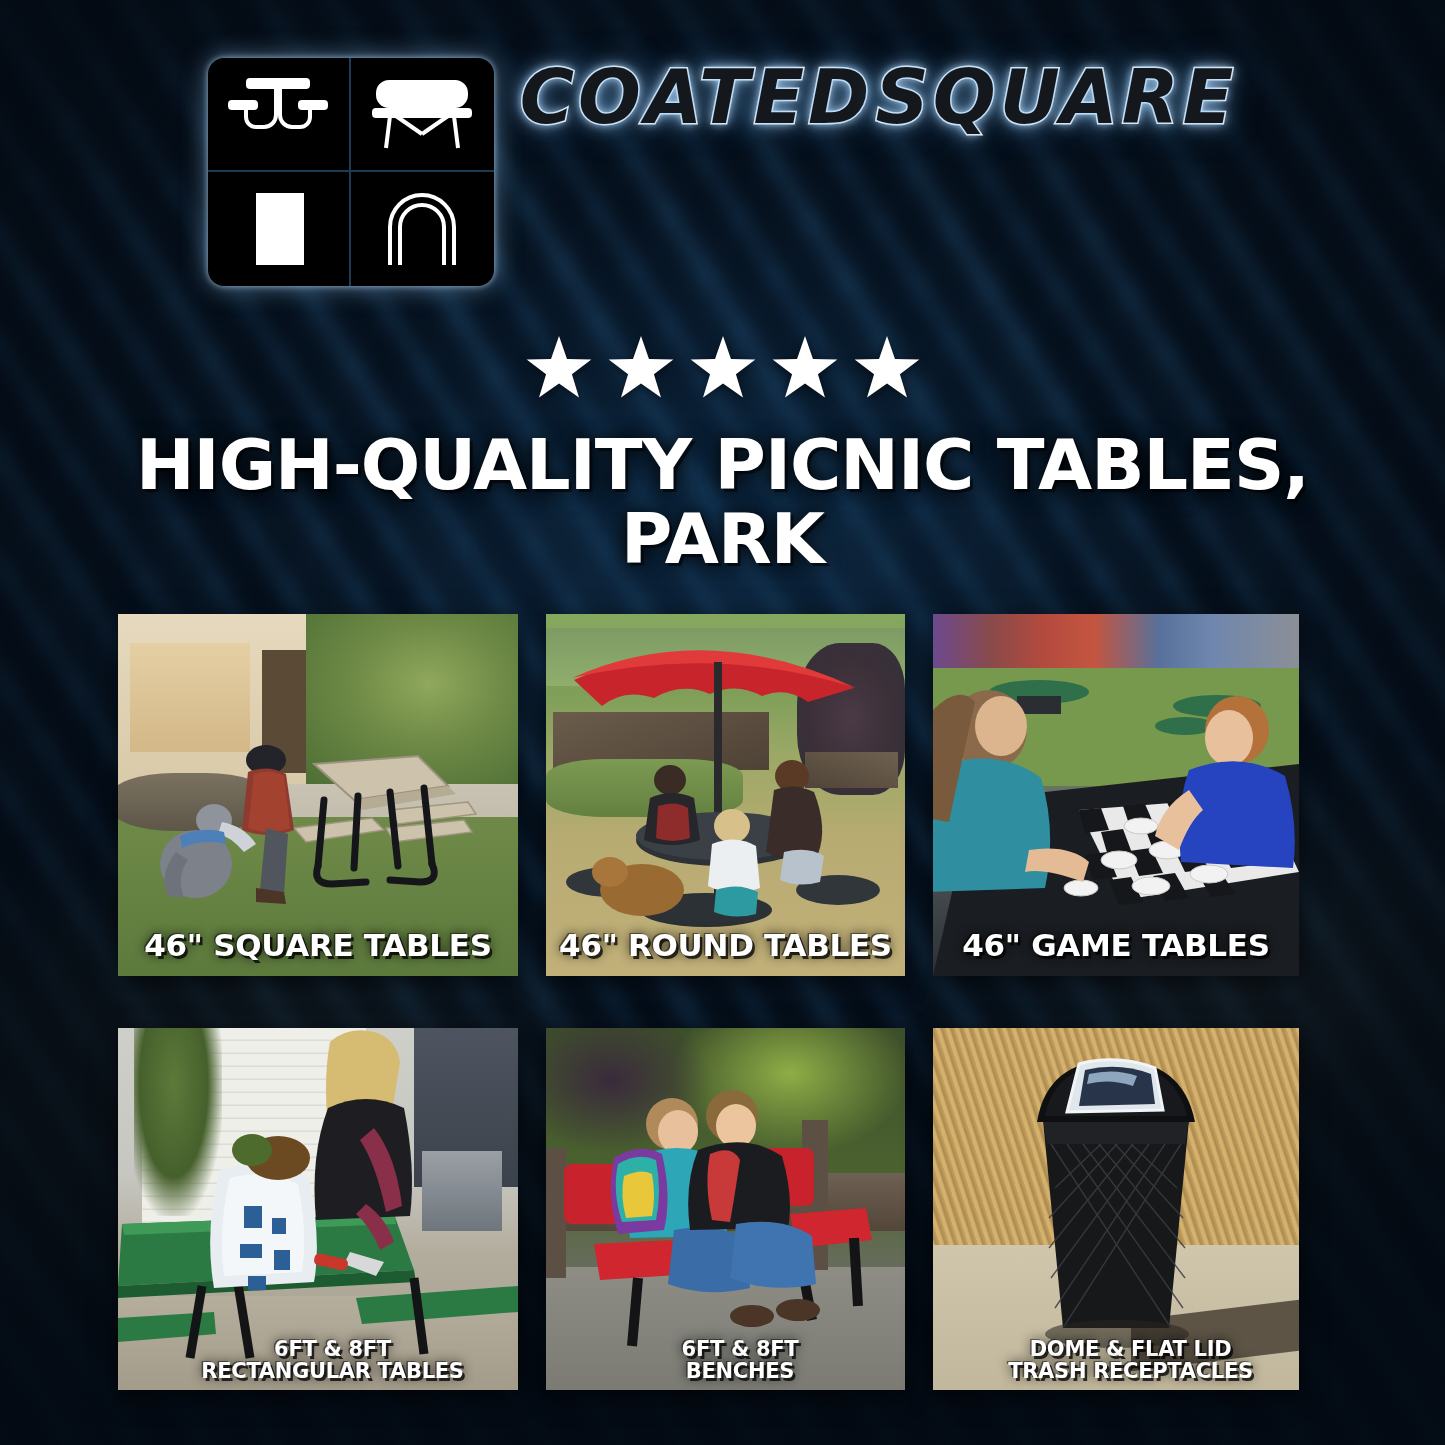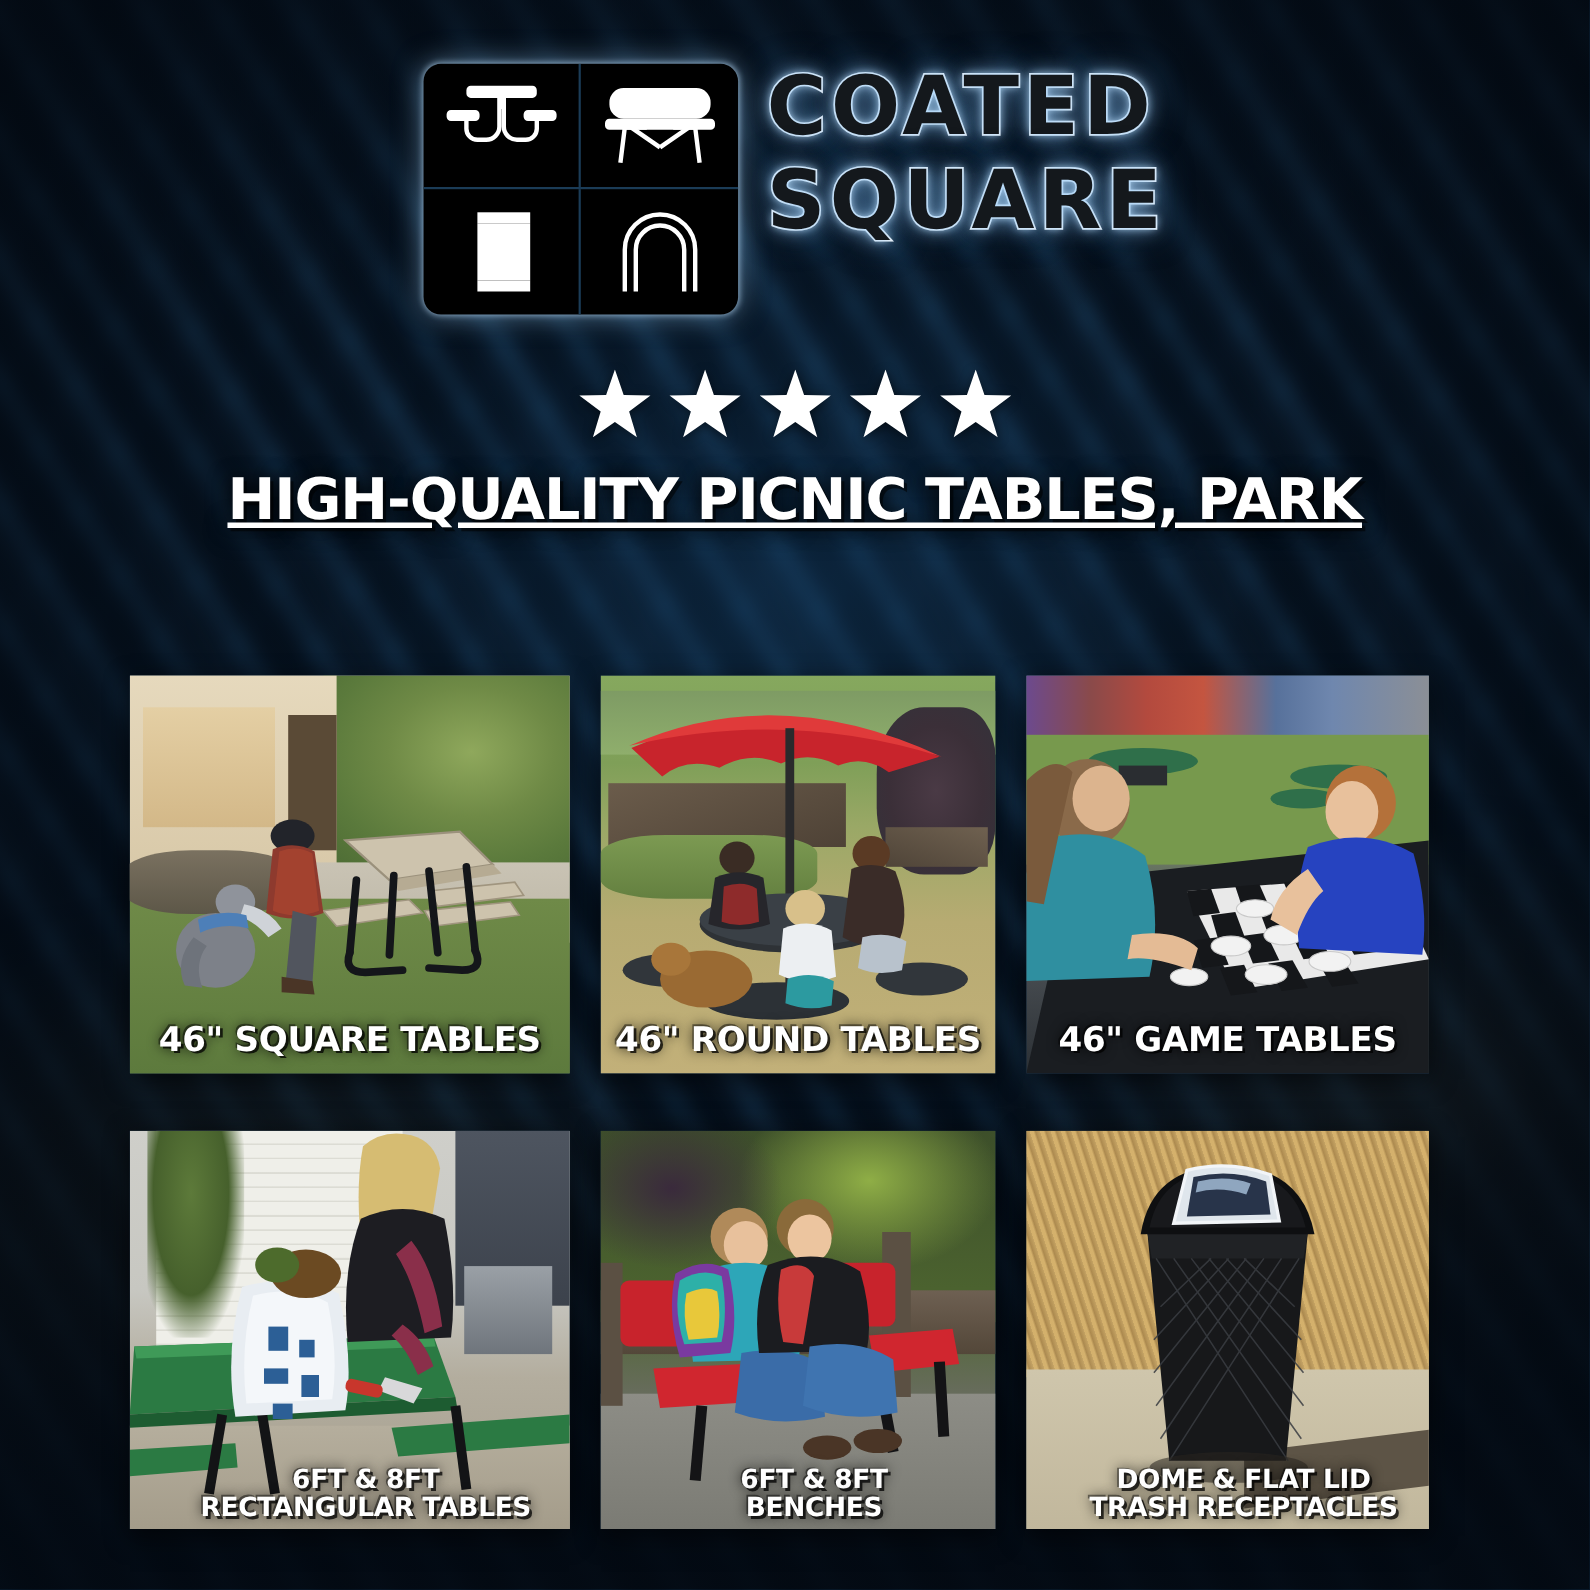--- a/index.html
+++ b/index.html
@@ -69,22 +69,23 @@
     display:grid;grid-template-columns:1fr 1fr;grid-template-rows:1fr 1fr;
     box-shadow:0 0 26px rgba(150,200,240,.55), 0 0 6px rgba(200,230,255,.7);
     overflow:hidden;
   }
   .logo-cell{position:relative;display:flex;align-items:center;justify-content:center;}
   .logo-cell svg{display:block;}
   .logo-cell.br{border-right:2px solid #1b3c57;}
   .logo-cell.bb{border-bottom:2px solid #1b3c57;}
 
   .brand-text{
-    display:flex;flex-direction:column;gap:14px;
+    display:flex;flex-direction:row;gap:2px;
     padding-top:4px;
+    font-style:italic;
   }
   .brand-line{
     font-family:"DejaVu Sans",sans-serif;
     font-weight:700;
     font-size:74px;
     line-height:.96;
     letter-spacing:4px;
     color:#14181c;
     -webkit-text-stroke:3px #ffffff;
     paint-order:stroke fill;
@@ -103,30 +104,29 @@
     width:68px;height:68px;display:block;
     filter:drop-shadow(0 2px 5px rgba(0,0,0,.55));
   }
 
   
   .headline{
     position:absolute;left:50%;top:428px;transform:translateX(-50%);
     width:1260px;text-align:center;
     font-family:"DejaVu Sans",sans-serif;
     font-weight:700;
-    font-size:52px;
+    font-size:70px;
     line-height:1.06;
     letter-spacing:-1px;
     color:#ffffff;
     text-shadow:
       3px 3px 0 rgba(0,0,0,.55),
       0 0 16px rgba(0,0,0,.6),
       0 4px 22px rgba(0,0,0,.55);
     text-transform:uppercase;
-    text-decoration:underline;
   }
   .headline span{display:block;}
 
   
   .grid{
     position:absolute;left:118px;top:614px;
     width:1208px;
     display:grid;
     grid-template-columns:400px 359px 366px;
     grid-template-rows:362px 362px;
@@ -148,21 +148,21 @@
     color:#ffffff;
     letter-spacing:-.3px;
     text-transform:uppercase;
     text-shadow:
       2.5px 2.5px 0 rgba(0,0,0,.75),
       -1.5px -1.5px 0 rgba(0,0,0,.45),
       0 0 12px rgba(0,0,0,.85);
     padding:0 6px;
     white-space:pre-line;
   }
-  .tile .caption.two-line{bottom:8px;font-size:24px;margin-left:29px;}
+  .tile .caption.two-line{bottom:8px;font-size:21px;margin-left:29px;}
   .abs{position:absolute;}
 
   
   .s1-bg{position:absolute;inset:0;background:linear-gradient(to bottom,#cfc6ae 0%,#c8bda3 34%,#b9b79a 46%,#7d8f56 60%,#6f8449 100%);}
   .s1-house{position:absolute;left:0;top:0;width:47%;height:56%;background:linear-gradient(to bottom,#e6d9bd,#d7c7a6);}
   .s1-garage{position:absolute;left:3%;top:8%;width:30%;height:30%;background:linear-gradient(to bottom,#e4cfa4,#d3b888);}
   .s1-door{position:absolute;left:36%;top:10%;width:11%;height:34%;background:#5a4a36;}
   .s1-trees{position:absolute;right:0;top:0;width:56%;height:48%;background:radial-gradient(ellipse at 60% 40%, #8fa85c 0%, #6f8a46 40%, #5b7a3c 70%, #4c6b34 100%);}
   .s1-drive{position:absolute;left:0;right:0;top:47%;height:20%;background:linear-gradient(to bottom,#c9c3b4,#bdb7a6);}
   .s1-lawn{position:absolute;left:0;right:0;bottom:0;height:44%;background:linear-gradient(to bottom,#6f8a48,#5d7a3d);}

